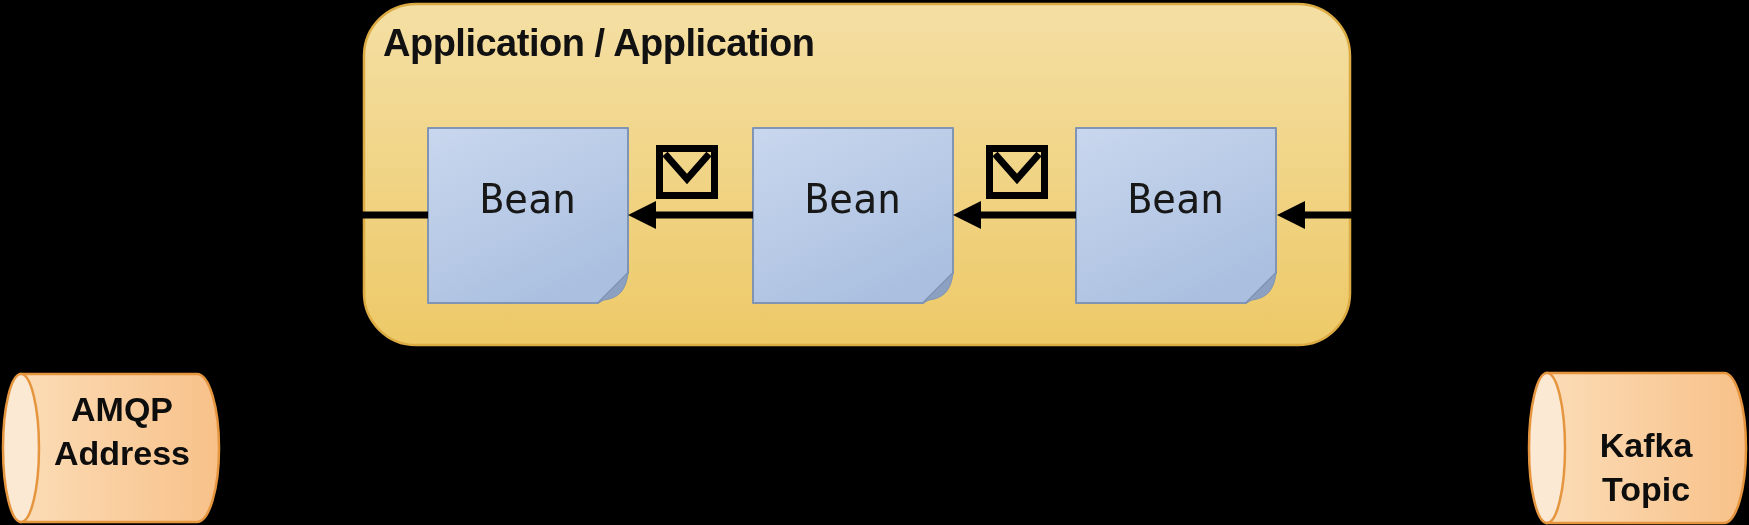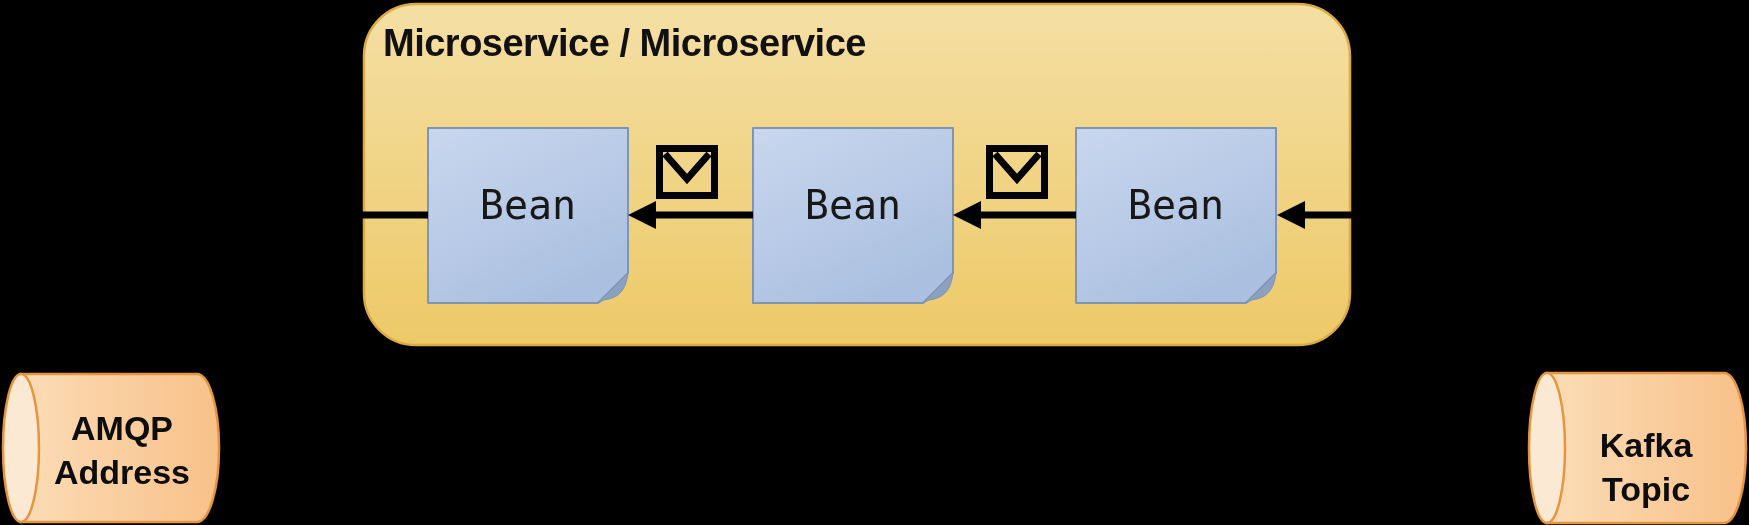--- a/index.html
+++ b/index.html
@@ -26,21 +26,21 @@
   }
   .container-title {
     left: 383px;
     top: 22px;
     font-size: 38px;
     font-weight: 600;
     letter-spacing: -0.5px;
     white-space: nowrap;
   }
   .bean-label {
-    top: 122px;
+    top: 116px;
     width: 200px;
     height: 175px;
     display: flex;
     align-items: center;
     justify-content: center;
     padding-bottom: 9px;
     box-sizing: border-box;
     font-family: "DejaVu Sans Mono", "Liberation Mono", monospace;
     font-size: 40px;
     color: #181818;
@@ -53,21 +53,21 @@
     align-items: center;
     justify-content: center;
     text-align: center;
     font-size: 34px;
     font-weight: 600;
     line-height: 1.3;
     color: #0d0d0d;
   }
   .store-label.amqp {
     left: 42px;
-    top: 376px;
+    top: 357px;
     width: 160px;
     height: 148px;
   }
   .store-label.kafka {
     left: 1566px;
     top: 372px;
     width: 160px;
     height: 190px;
   }
 </style>
@@ -143,21 +143,21 @@
       <rect x="3.5" y="3.5" width="55" height="47" fill="none" stroke="#000" stroke-width="7"></rect>
       <polyline points="9,9 31,34 53,9" fill="none" stroke="#000" stroke-width="7"></polyline>
     </g>
 
     <g transform="translate(986,145)">
       <rect x="3.5" y="3.5" width="55" height="47" fill="none" stroke="#000" stroke-width="7"></rect>
       <polyline points="9,9 31,34 53,9" fill="none" stroke="#000" stroke-width="7"></polyline>
     </g>
   </svg>
 
-  <div class="overlay container-title">Microservice / Microservice</div>
+  <div class="overlay container-title">Application / Application</div>
 
   <div class="overlay bean-label b1">Bean</div>
 
   <div class="overlay bean-label b2">Bean</div>
 
   <div class="overlay bean-label b3">Bean</div>
 
   <div class="overlay store-label amqp">AMQP Address</div>
 
   <div class="overlay store-label kafka">Kafka Topic</div>

